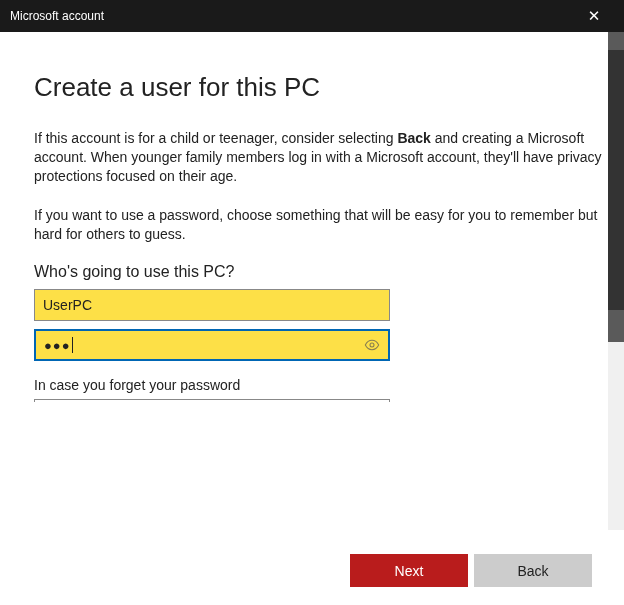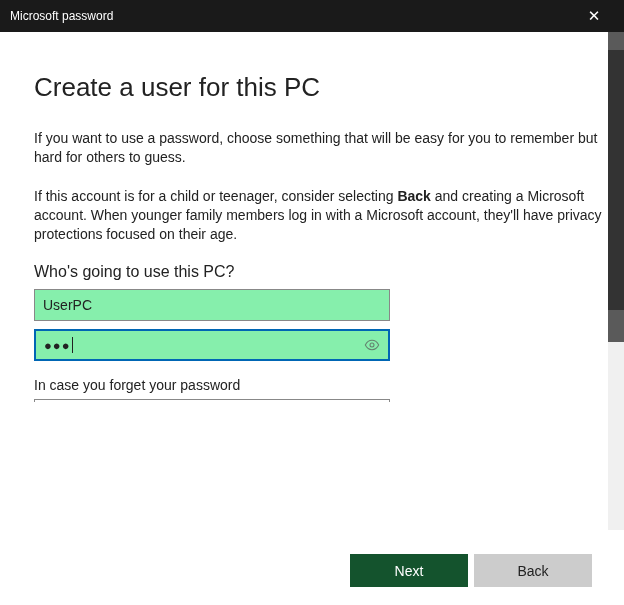--- a/index.html
+++ b/index.html
@@ -71,21 +71,21 @@
       margin-top: 16px;
       color: #222;
     }
     .field {
       width: 356px;
       height: 32px;
       border: 1.5px solid #888;
       padding: 0 8px;
       font-size: 14px;
       color: #222;
-      background: #86efac;
+      background: #fde047;
       margin-bottom: 8px;
       display: flex;
       align-items: center;
       position: relative;
     }
     .field.focused {
       border: 2px solid #0066b4;
     }
     .field .placeholder {
       color: #777;
@@ -159,45 +159,45 @@
     }
     .btn {
       width: 118px;
       height: 33px;
       border: none;
       font-size: 14px;
       cursor: pointer;
       font-family: inherit;
     }
     .btn-primary {
-      background: #14532d;
+      background: #b91c1c;
       color: #fff;
     }
     .btn-secondary {
       background: #cccccc;
       color: #222;
     }
   </style>
 </head>
 <body>
 
 <div class="titlebar">
-  <span class="title">Microsoft password</span>
+  <span class="title">Microsoft account</span>
   <span class="close">✕</span>
 </div>
 
 <div class="content-wrapper">
   <div class="content">
     <h1 class="heading">Create a user for this PC</h1>
 
-    <p class="para">If you want to use a password, choose something that will be easy for you to remember but hard for others to guess.</p>
-
     <p class="para">
       <span>If this account is for a child or teenager, consider selecting </span><b>Back</b><span> and creating a Microsoft account. When younger family members log in with a Microsoft account, they'll have privacy protections focused on their age.</span>
     </p>
+
+    <p class="para">If you want to use a password, choose something that will be easy for you to remember but hard for others to guess.</p>
 
     <div class="label">Who's going to use this PC?</div>
     <div class="field">
       <span>UserPC</span>
     </div>
 
     <div class="field focused">
       <span class="dots">●●●</span>
         <span class="caret"></span>
       <span class="reveal-eye">

